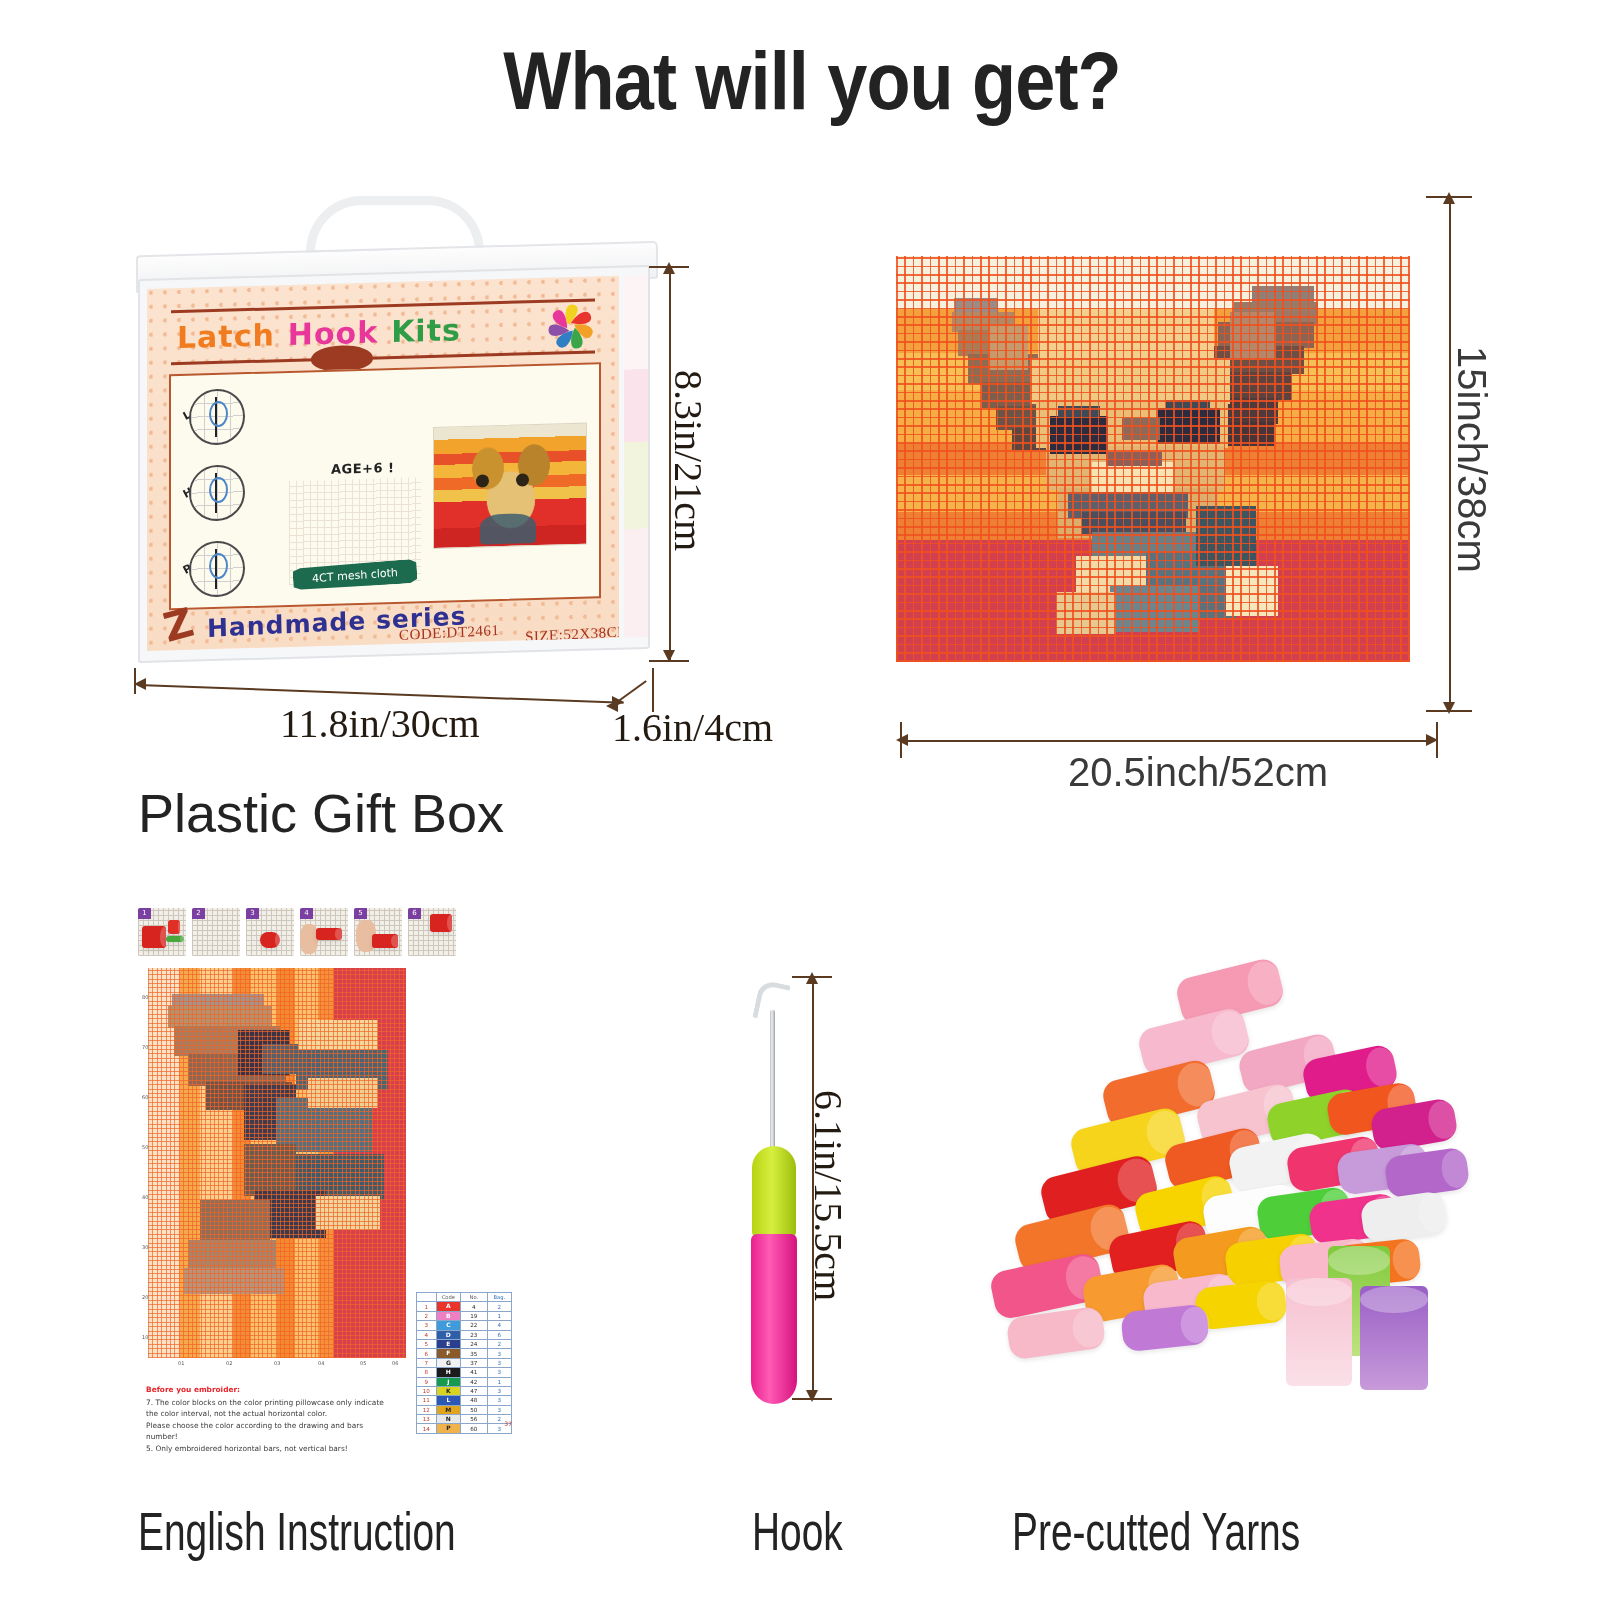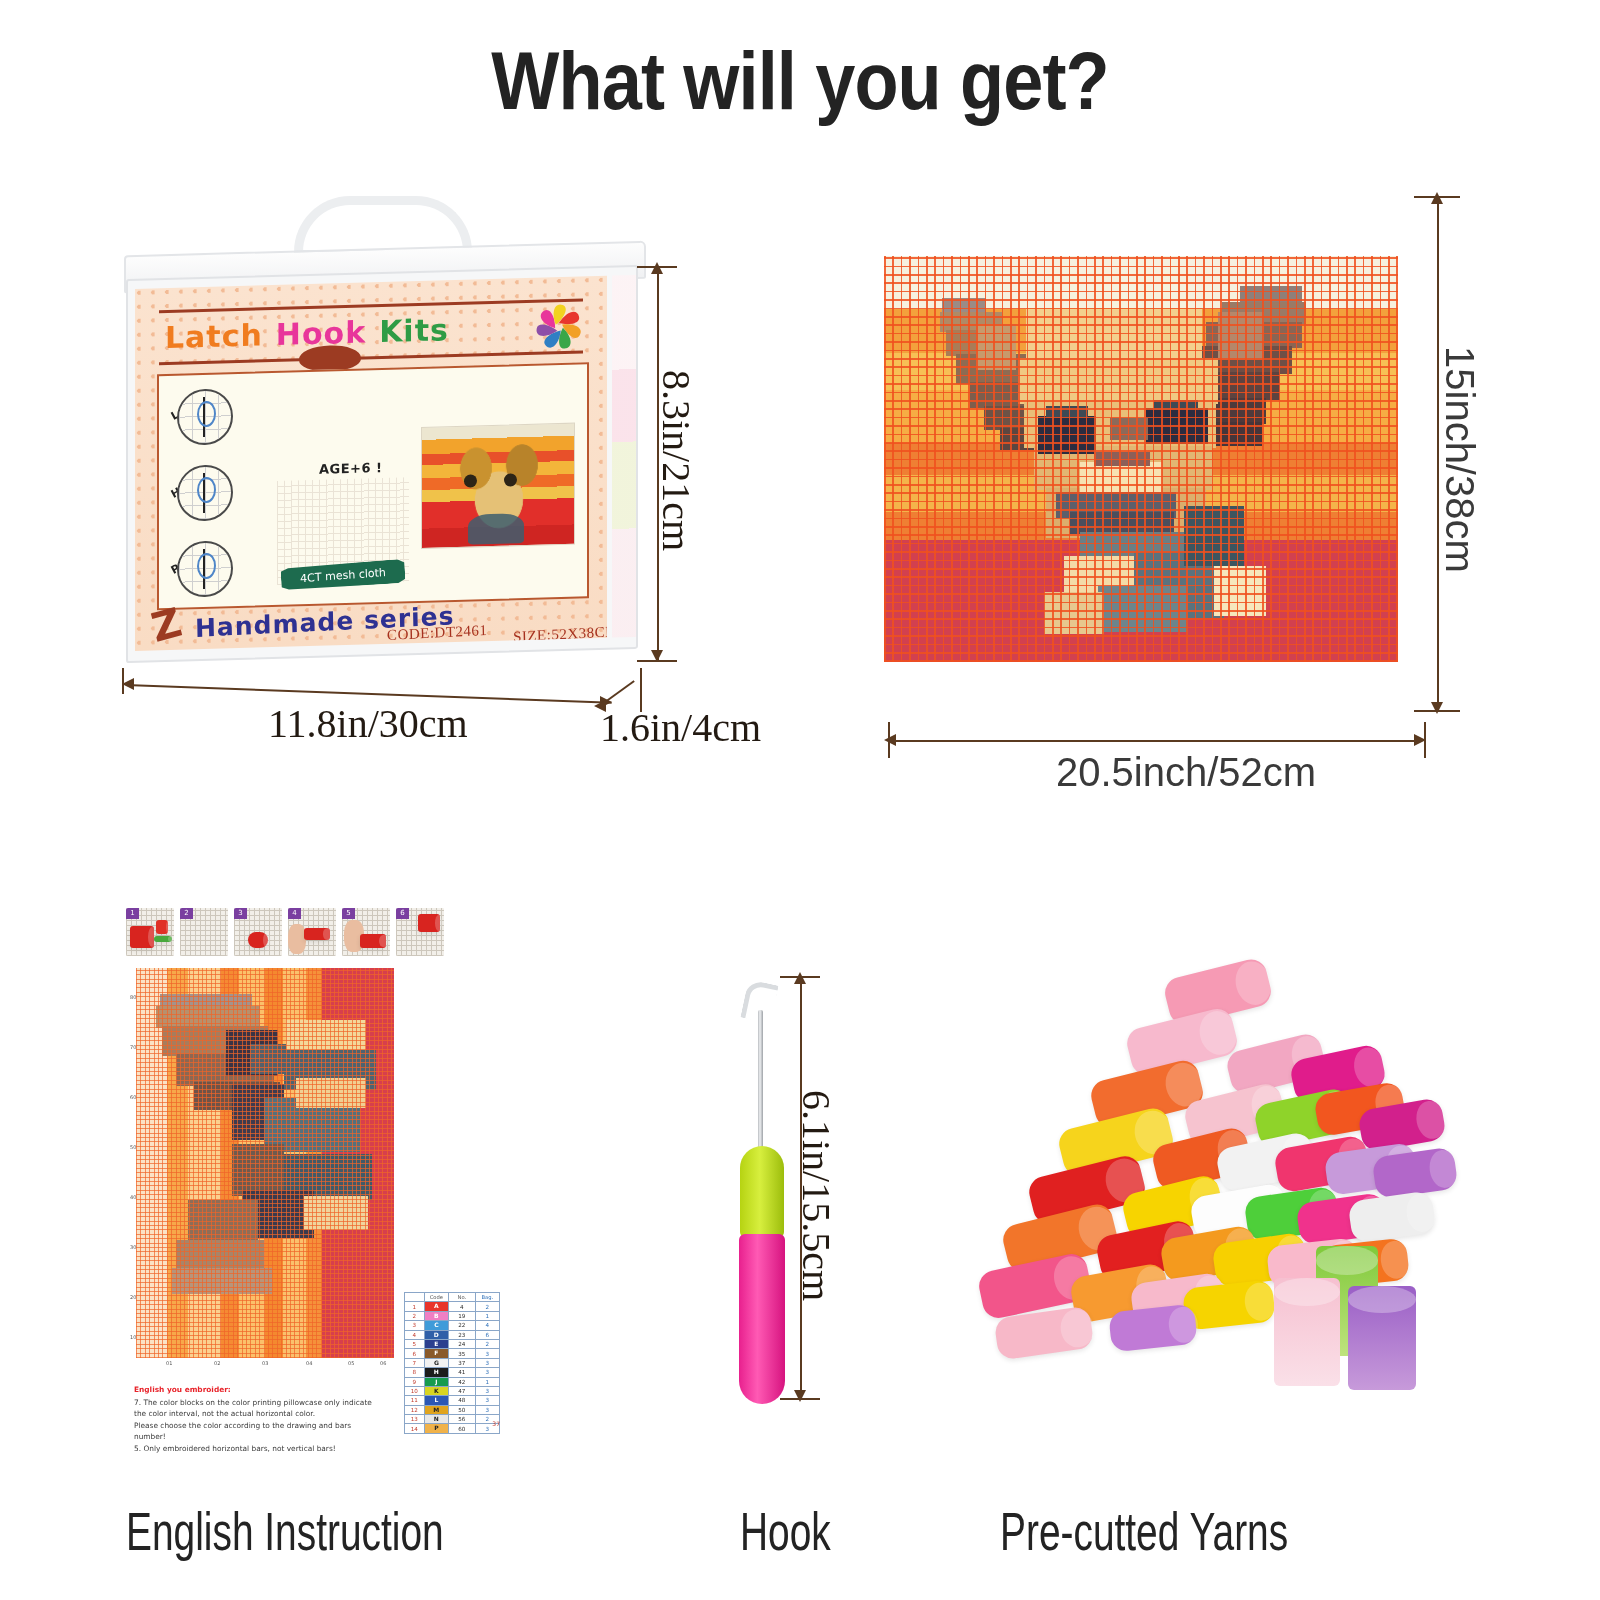--- a/index.html
+++ b/index.html
@@ -1,21 +1,21 @@
 <!DOCTYPE html>
 <html><head>
 <meta charset="utf-8">
 <style>
   html,body{margin:0;padding:0;}
   body{
     width:1600px;height:1600px;background:#ffffff;
     font-family:"Liberation Sans",sans-serif;
     position:relative;overflow:hidden;
   }
-  .page{position:absolute;inset:0;}
+  .page{position:absolute;inset:0;margin-left:12px;}
 
   
   .title{
     position:absolute;left:0;top:34px;width:1600px;text-align:center;
     font-family:"Liberation Sans",sans-serif;
     font-size:82px;font-weight:bold;color:#232323;
     letter-spacing:-1px;transform:scaleX(.88);transform-origin:50% 50%;
   }
 
   
@@ -433,20 +433,21 @@
     <div class="dim-txt" style="left:268px;top:700px;">11.8in/30cm</div>
   </div>
 
   <div>
     <div class="dim-line dim-h" style="left:598px;top:706px;width:44px;transform:rotate(-36deg);transform-origin:0 0;"></div>
     <div class="arrow left" style="left:594px;top:700px;"></div>
     <div class="tick" style="left:640px;top:668px;width:2px;height:44px;"></div>
     <div class="dim-txt" style="left:600px;top:704px;">1.6in/4cm</div>
   </div>
 
+  <div class="caption" style="left:126px;top:782px;">Plastic Gift Box</div>
 
   <div class="canvas-wrap">
     <div class="mesh">
       <div class="dog">
 
         <i style="left:58px;top:42px;width:44px;height:16px;background:#9b8b86;"></i>
         <i style="left:56px;top:56px;width:62px;height:20px;background:#b08a66;"></i>
         <i style="left:62px;top:74px;width:70px;height:26px;background:#a97c57;"></i>
         <i style="left:72px;top:98px;width:72px;height:30px;background:#8e6b52;"></i>
         <i style="left:86px;top:126px;width:66px;height:26px;background:#7d5d4c;"></i>
@@ -585,21 +586,21 @@
     <div class="ruler-b">
       <span style="left:30px;">01</span>
         <span style="left:78px;">02</span>
       <span style="left:126px;">03</span>
         <span style="left:170px;">04</span>
       <span style="left:212px;">05</span>
         <span style="left:244px;">06</span>
     </div>
 
     <div class="notes">
-      <span class="hd">English you embroider:</span>
+      <span class="hd">Before you embroider:</span>
       <span>7. The color blocks on the color printing pillowcase only indicate</span><br>
       <span>the color interval,  not the actual horizontal color.</span><br>
       <span> Please choose the color according to the drawing and bars number!</span><br>
       <span>5. Only embroidered horizontal bars, not vertical bars!</span>
     </div>
 
     <table class="ctab">
       <thead>
         <tr>
           <th class="idx"></th>

